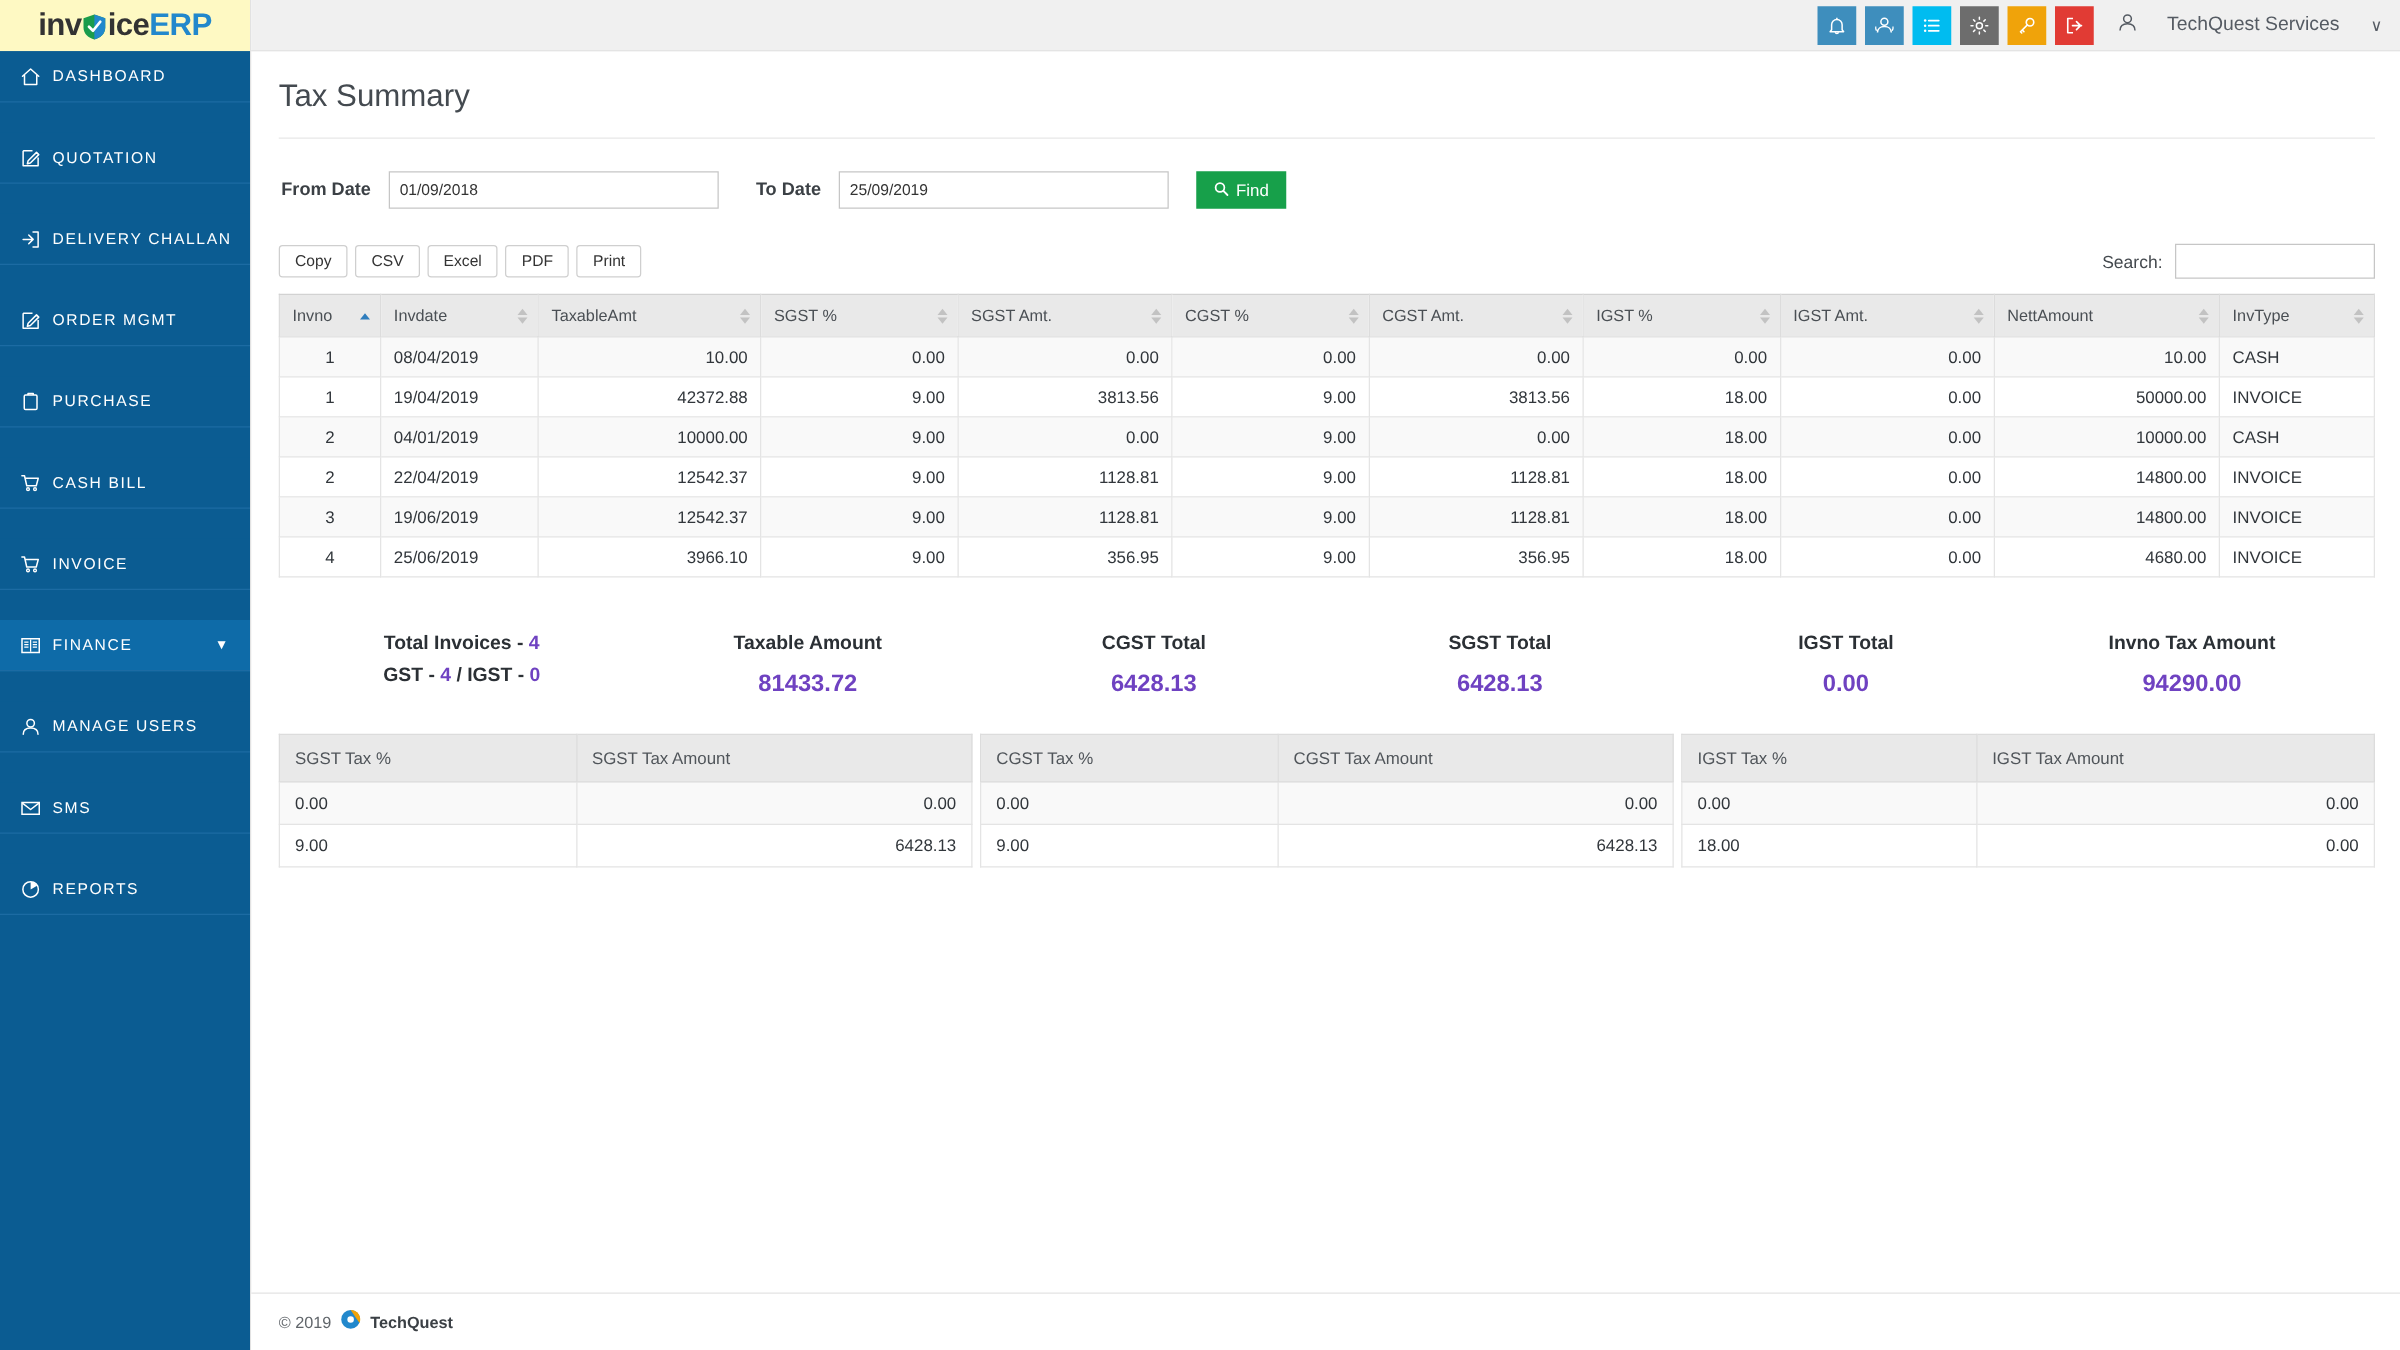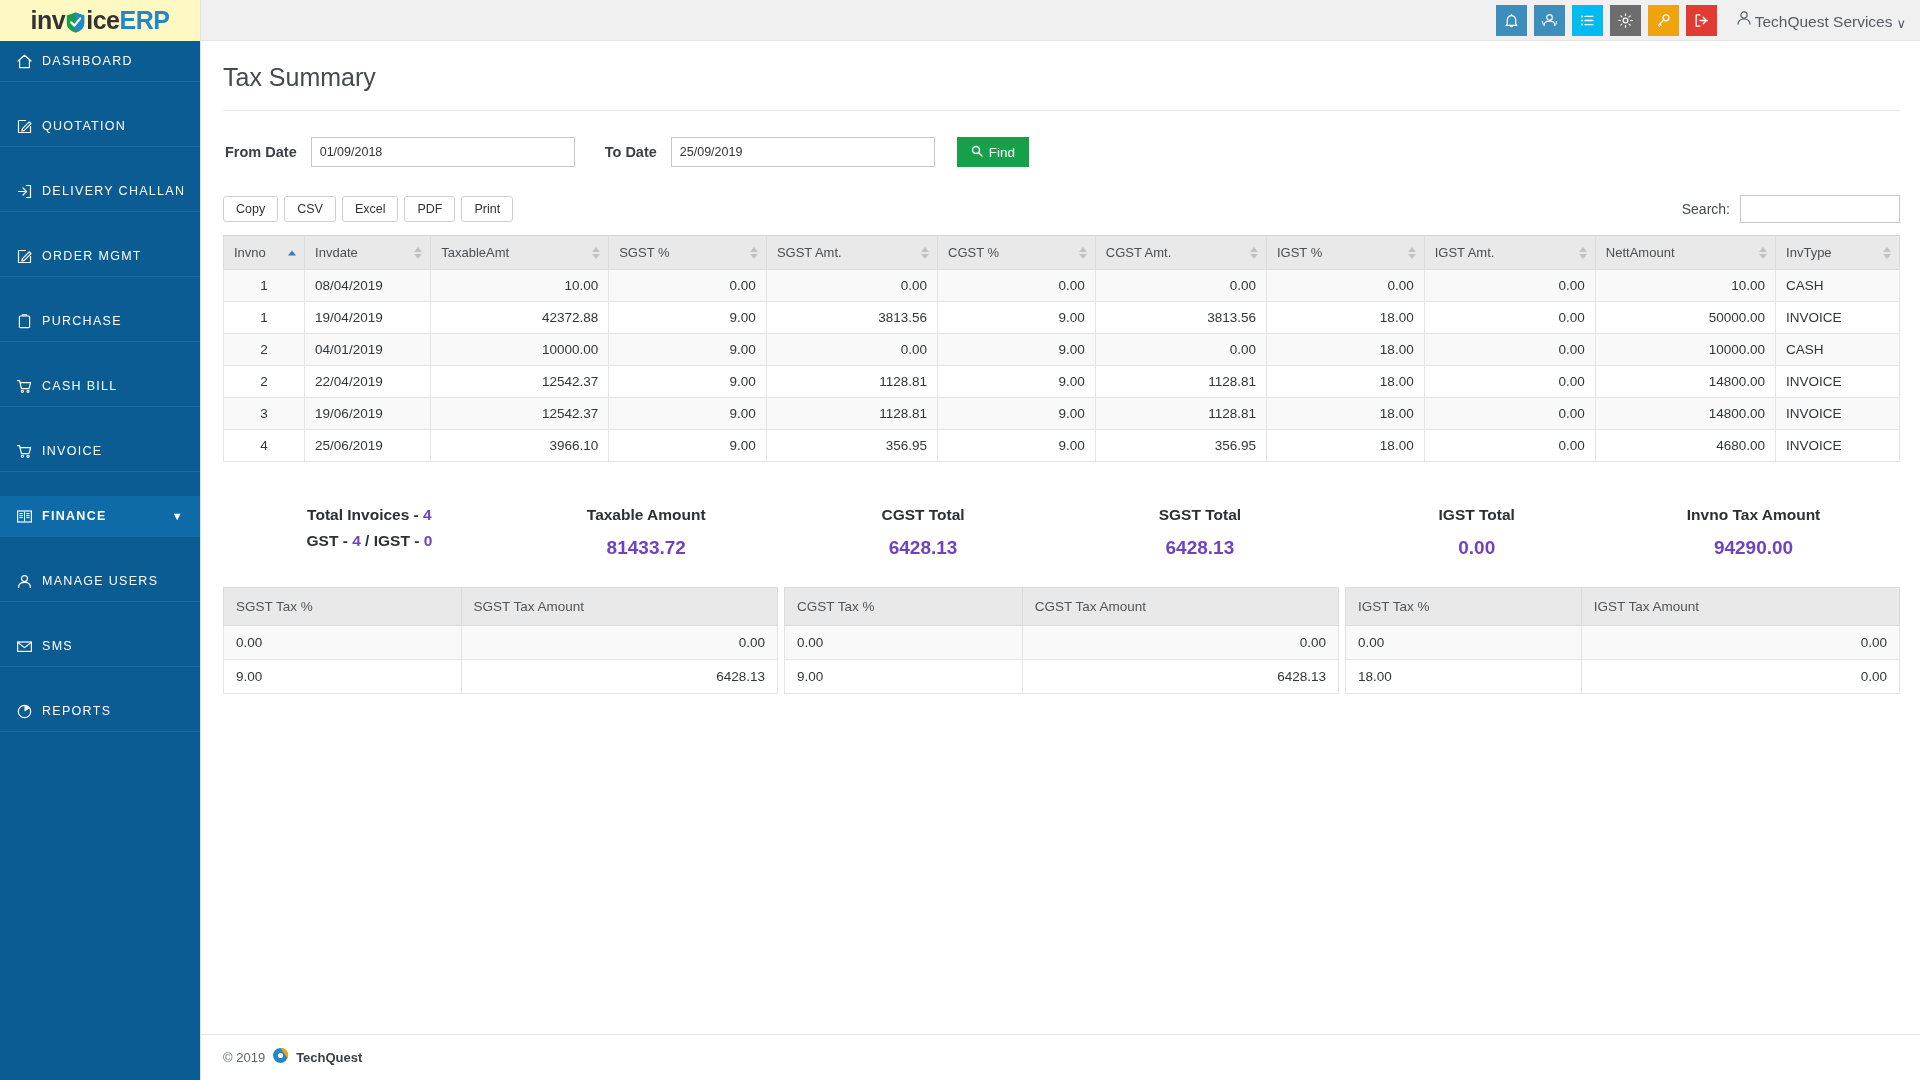--- a/index.html
+++ b/index.html
@@ -35,21 +35,21 @@
   .menu-item {
     display: flex; align-items: center;
     height: 41px;
     padding: 0 0 0 16px;
     color: #ffffff;
     font-size: 12.5px; letter-spacing: 1.3px; font-weight: 500;
     border-bottom: 1px solid #1c6ba3;
     cursor: pointer; position: relative;
     background: #0b5c92;
   }
-  .menu-item.active { background: #0e6ba8; font-weight: bold; }
+  .menu-item.active { background: #0e6ba8; }
   .menu-ico {
     width: 26px; flex: 0 0 26px;
     display: flex; align-items: center; justify-content: flex-start;
   }
   .menu-ico svg { display: block; }
   .menu-label { white-space: nowrap; }
   .menu-caret {
     position: absolute; right: 16px; top: 50%; transform: translateY(-50%);
     font-size: 11px; color: #fff;
   }
@@ -67,21 +67,21 @@
     padding-right: 14px;
     border-bottom: 1px solid #e4e4e4;
   }
   .tb-btn {
     width: 31px; height: 31px; margin-left: 7px;
     display: flex; align-items: center; justify-content: center;
     cursor: pointer;
   }
   .tb-btn svg { display: block; }
   .user-box {
-    display: flex; align-items: flex-end; gap: 2px;
+    display: flex; align-items: center; gap: 23px;
     margin-left: 18px; color: #555b63; font-size: 15.5px;
     cursor: pointer;
   }
   .user-caret { font-size: 13px; margin-left: 2px; color: #555b63; }
 
   .content { padding: 0 20px 0 22px; flex: 1 1 auto; overflow: hidden; }
 
   .page-title {
     font-size: 25px; color: #444a50; font-weight: normal;
     padding: 22px 0 18px 0;

